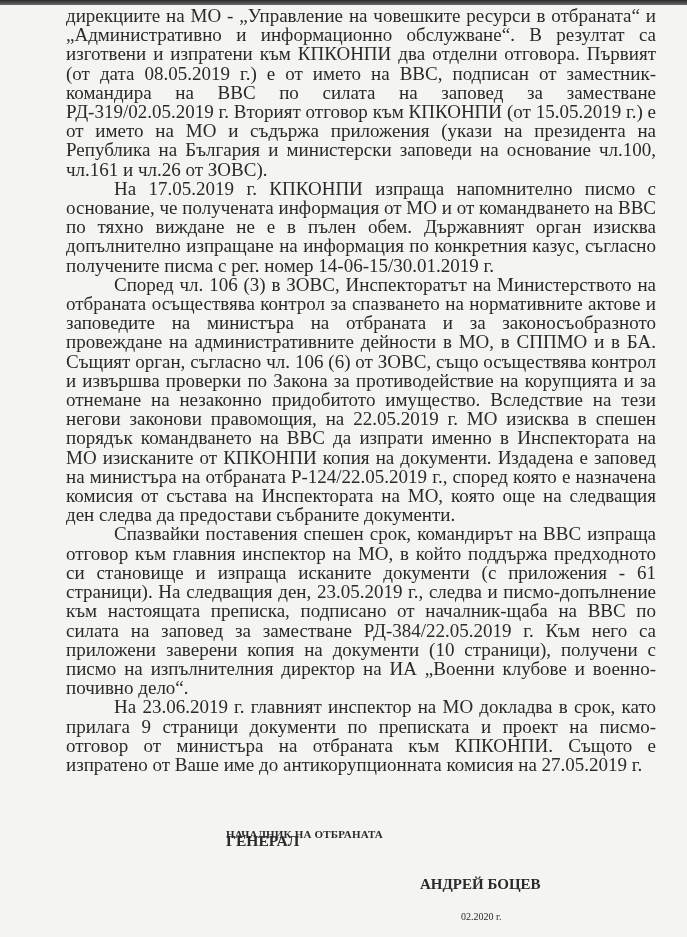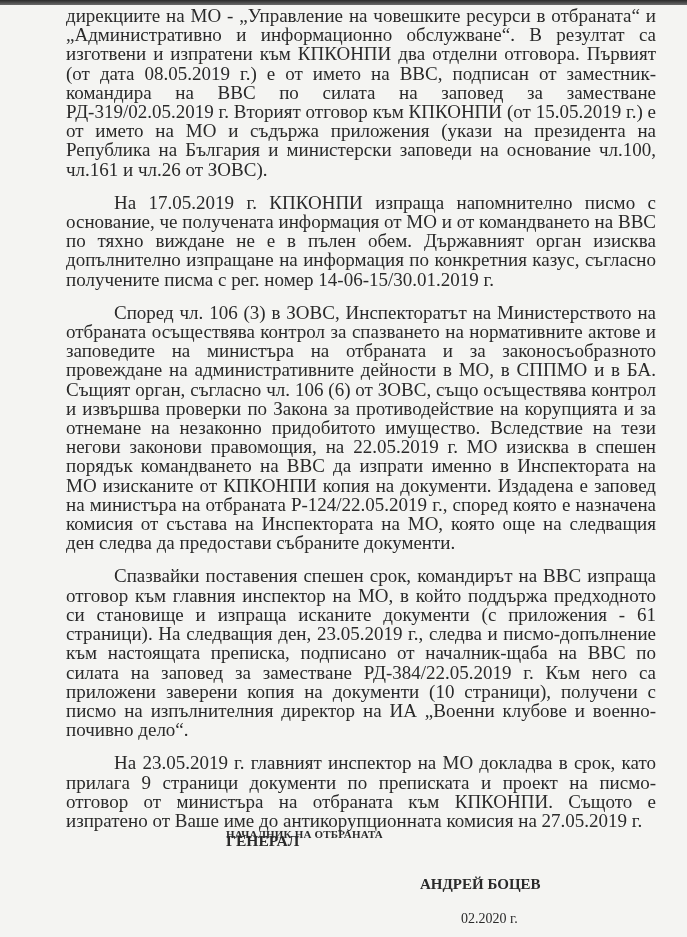--- a/index.html
+++ b/index.html
@@ -13,49 +13,49 @@
   .topbar {
     position: absolute; left: 0; top: 0; width: 687px; height: 5px;
     background: linear-gradient(#2a2a2a, #6a6a6a);
   }
   .page {
     position: absolute; left: 66px; top: 6px; width: 590px;
     font-size: 19px; line-height: 19.2px;
   }
   .p { margin: 0; text-align: justify; }
   .p.indent { text-indent: 48px; }
-  .p.gap { margin-top: 14px; }
+  .p.gap { }
   .annex { margin-top: 12px; text-indent: 36px; }
   .annex b { font-weight: bold; }
   .sig-title {
     position: absolute; left: 226px; top: 828px;
     font-weight: bold; font-size: 11px; letter-spacing: 0.2px;
   }
   .sig-rank {
     position: absolute; left: 226px; top: 832px;
     font-weight: bold; font-size: 15.6px;
   }
   .sig-name {
     position: absolute; left: 420px; top: 876px;
     font-weight: bold; font-size: 15px;
   }
   .sig-date {
     position: absolute; left: 461px; top: 911px;
-    font-size: 14px;
+    font-size: 10px;
   }
 </style>
 </head>
 <body>
 
 <div class="topbar"></div>
 
 <div class="page">
   <p class="p">дирекциите на МО - „Управление на човешките ресурси в отбраната“ и „Административно и информационно обслужване“. В резултат са изготвени и изпратени към КПКОНПИ два отделни отговора. Първият (от дата 08.05.2019 г.) е от името на ВВС, подписан от заместник-командира на ВВС по силата на заповед за заместване РД-319/02.05.2019 г. Вторият отговор към КПКОНПИ (от 15.05.2019 г.) е от името на МО и съдържа приложения (укази на президента на Република на България и министерски заповеди на основание чл.100, чл.161 и чл.26 от ЗОВС).</p>
   <p class="p indent gap">На 17.05.2019 г. КПКОНПИ изпраща напомнително писмо с основание, че получената информация от МО и от командването на ВВС по тяхно виждане не е в пълен обем. Държавният орган изисква допълнително изпращане на информация по конкретния казус, съгласно получените писма с рег. номер 14-06-15/30.01.2019 г.</p>
   <p class="p indent gap">Според чл. 106 (3) в ЗОВС, Инспекторатът на Министерството на отбраната осъществява контрол за спазването на нормативните актове и заповедите на министъра на отбраната и за законосъобразното провеждане на административните дейности в МО, в СППМО и в БА. Същият орган, съгласно чл. 106 (6) от ЗОВС, също осъществява контрол и извършва проверки по Закона за противодействие на корупцията и за отнемане на незаконно придобитото имущество.  Вследствие на тези негови законови правомощия, на 22.05.2019 г. МО изисква в спешен порядък командването на ВВС да изпрати именно в Инспектората на МО изисканите от КПКОНПИ копия на документи. Издадена е заповед на министъра на отбраната Р-124/22.05.2019 г., според която е назначена комисия от състава на Инспектората на МО, която още на следващия ден следва да предостави събраните документи.</p>
   <p class="p indent gap">Спазвайки поставения спешен срок, командирът на ВВС изпраща отговор към главния инспектор на МО, в който поддържа предходното си становище и изпраща исканите документи (с приложения - 61 страници). На следващия ден, 23.05.2019 г., следва и писмо-допълнение към настоящата преписка, подписано от началник-щаба на ВВС по силата на заповед за заместване РД-384/22.05.2019 г. Към него са приложени заверени копия на документи (10 страници), получени с писмо на изпълнителния директор на ИА „Военни клубове и военно-почивно дело“.</p>
-  <p class="p indent gap">На 23.05.2019 г. главният инспектор на МО докладва в срок, като прилага 9 страници документи по преписката и проект на писмо-отговор от министъра на отбраната към КПКОНПИ. Същото е изпратено от Ваше име до антикорупционната комисия на 27.05.2019 г.</p>
+  <p class="p indent gap">На 23.06.2019 г. главният инспектор на МО докладва в срок, като прилага 9 страници документи по преписката и проект на писмо-отговор от министъра на отбраната към КПКОНПИ. Същото е изпратено от Ваше име до антикорупционната комисия на 27.05.2019 г.</p>
 </div>
 
 <div class="sig-title">НАЧАЛНИК НА ОТБРАНАТА</div>
 <div class="sig-rank">ГЕНЕРАЛ</div>
 <div class="sig-name">АНДРЕЙ БОЦЕВ</div>
 <div class="sig-date">02.2020 г.</div>
 
 </body></html>

